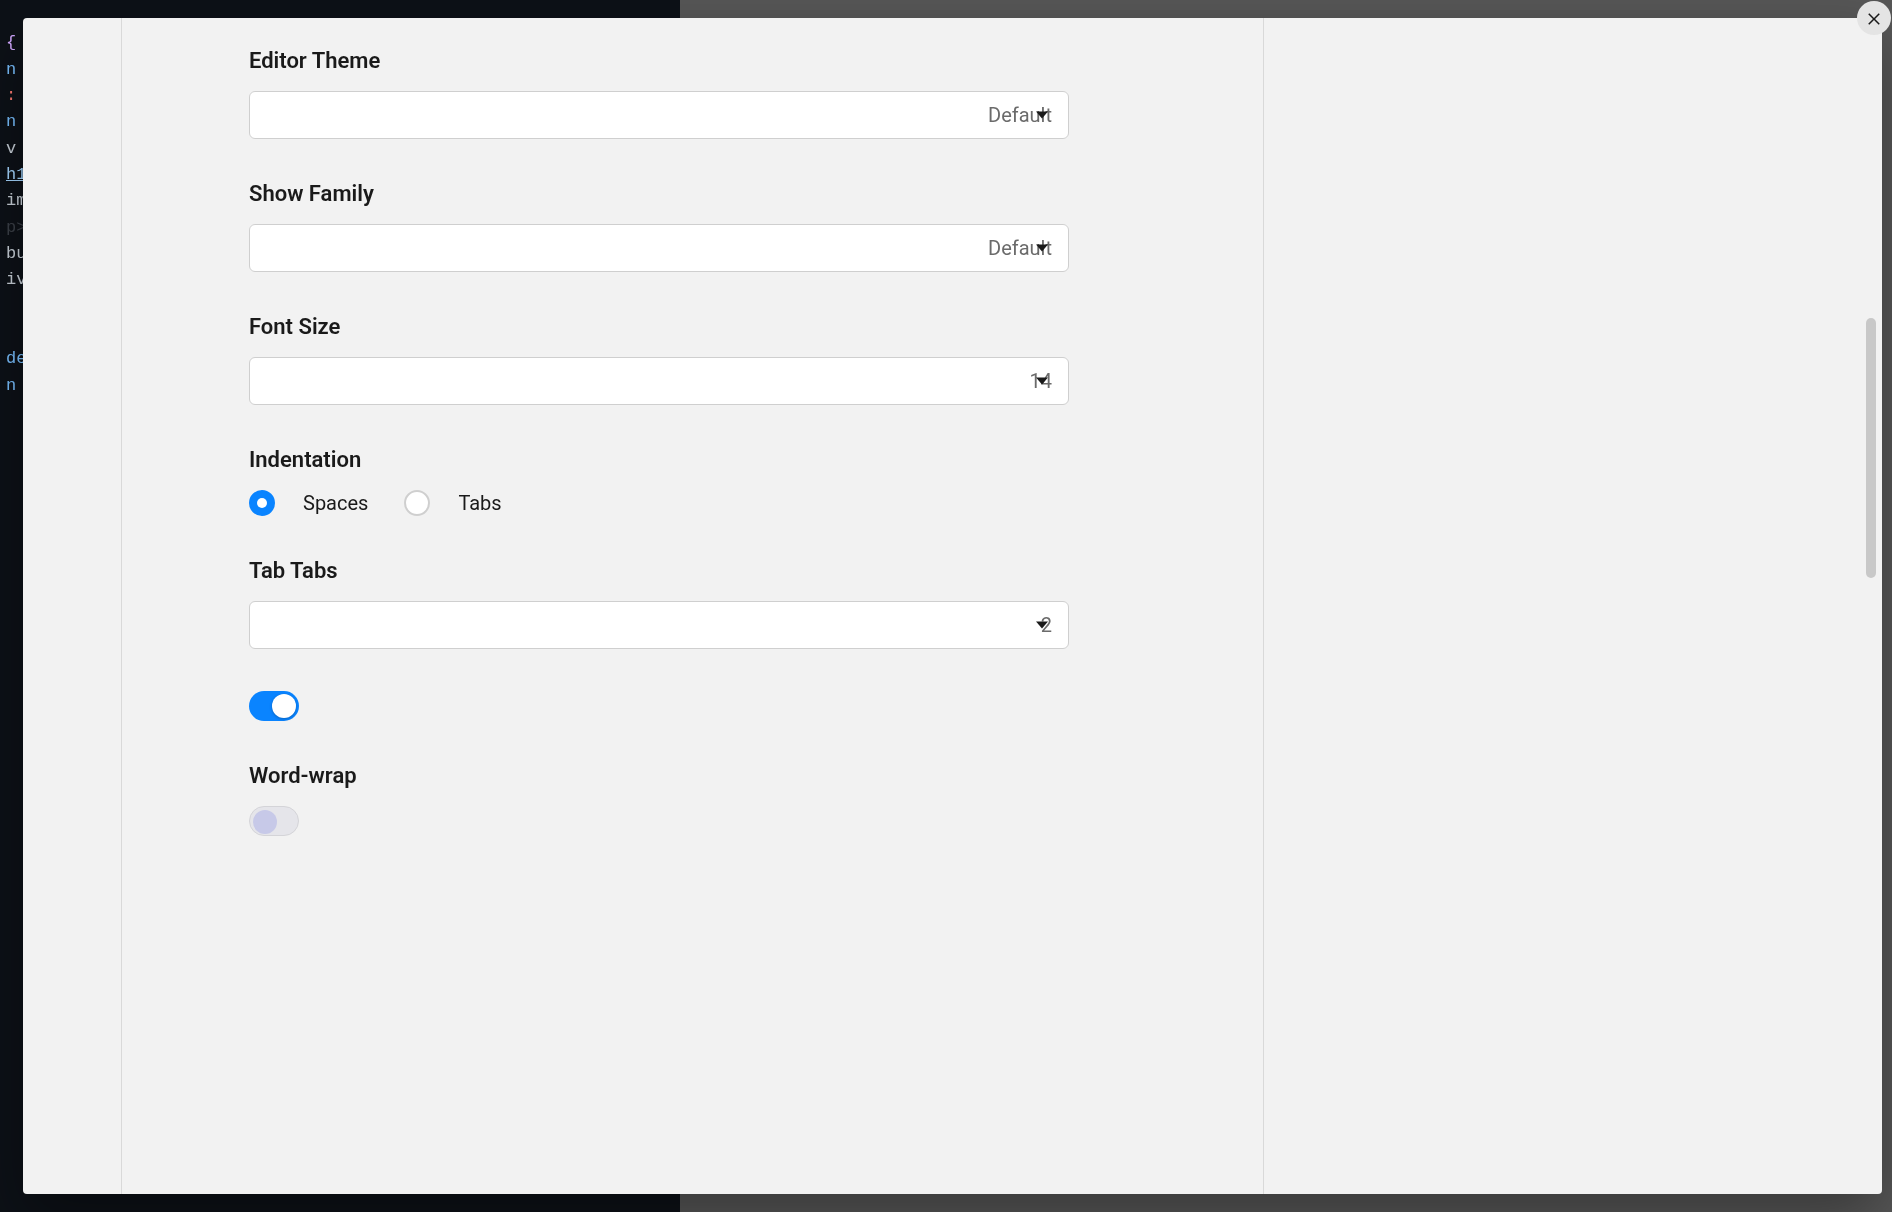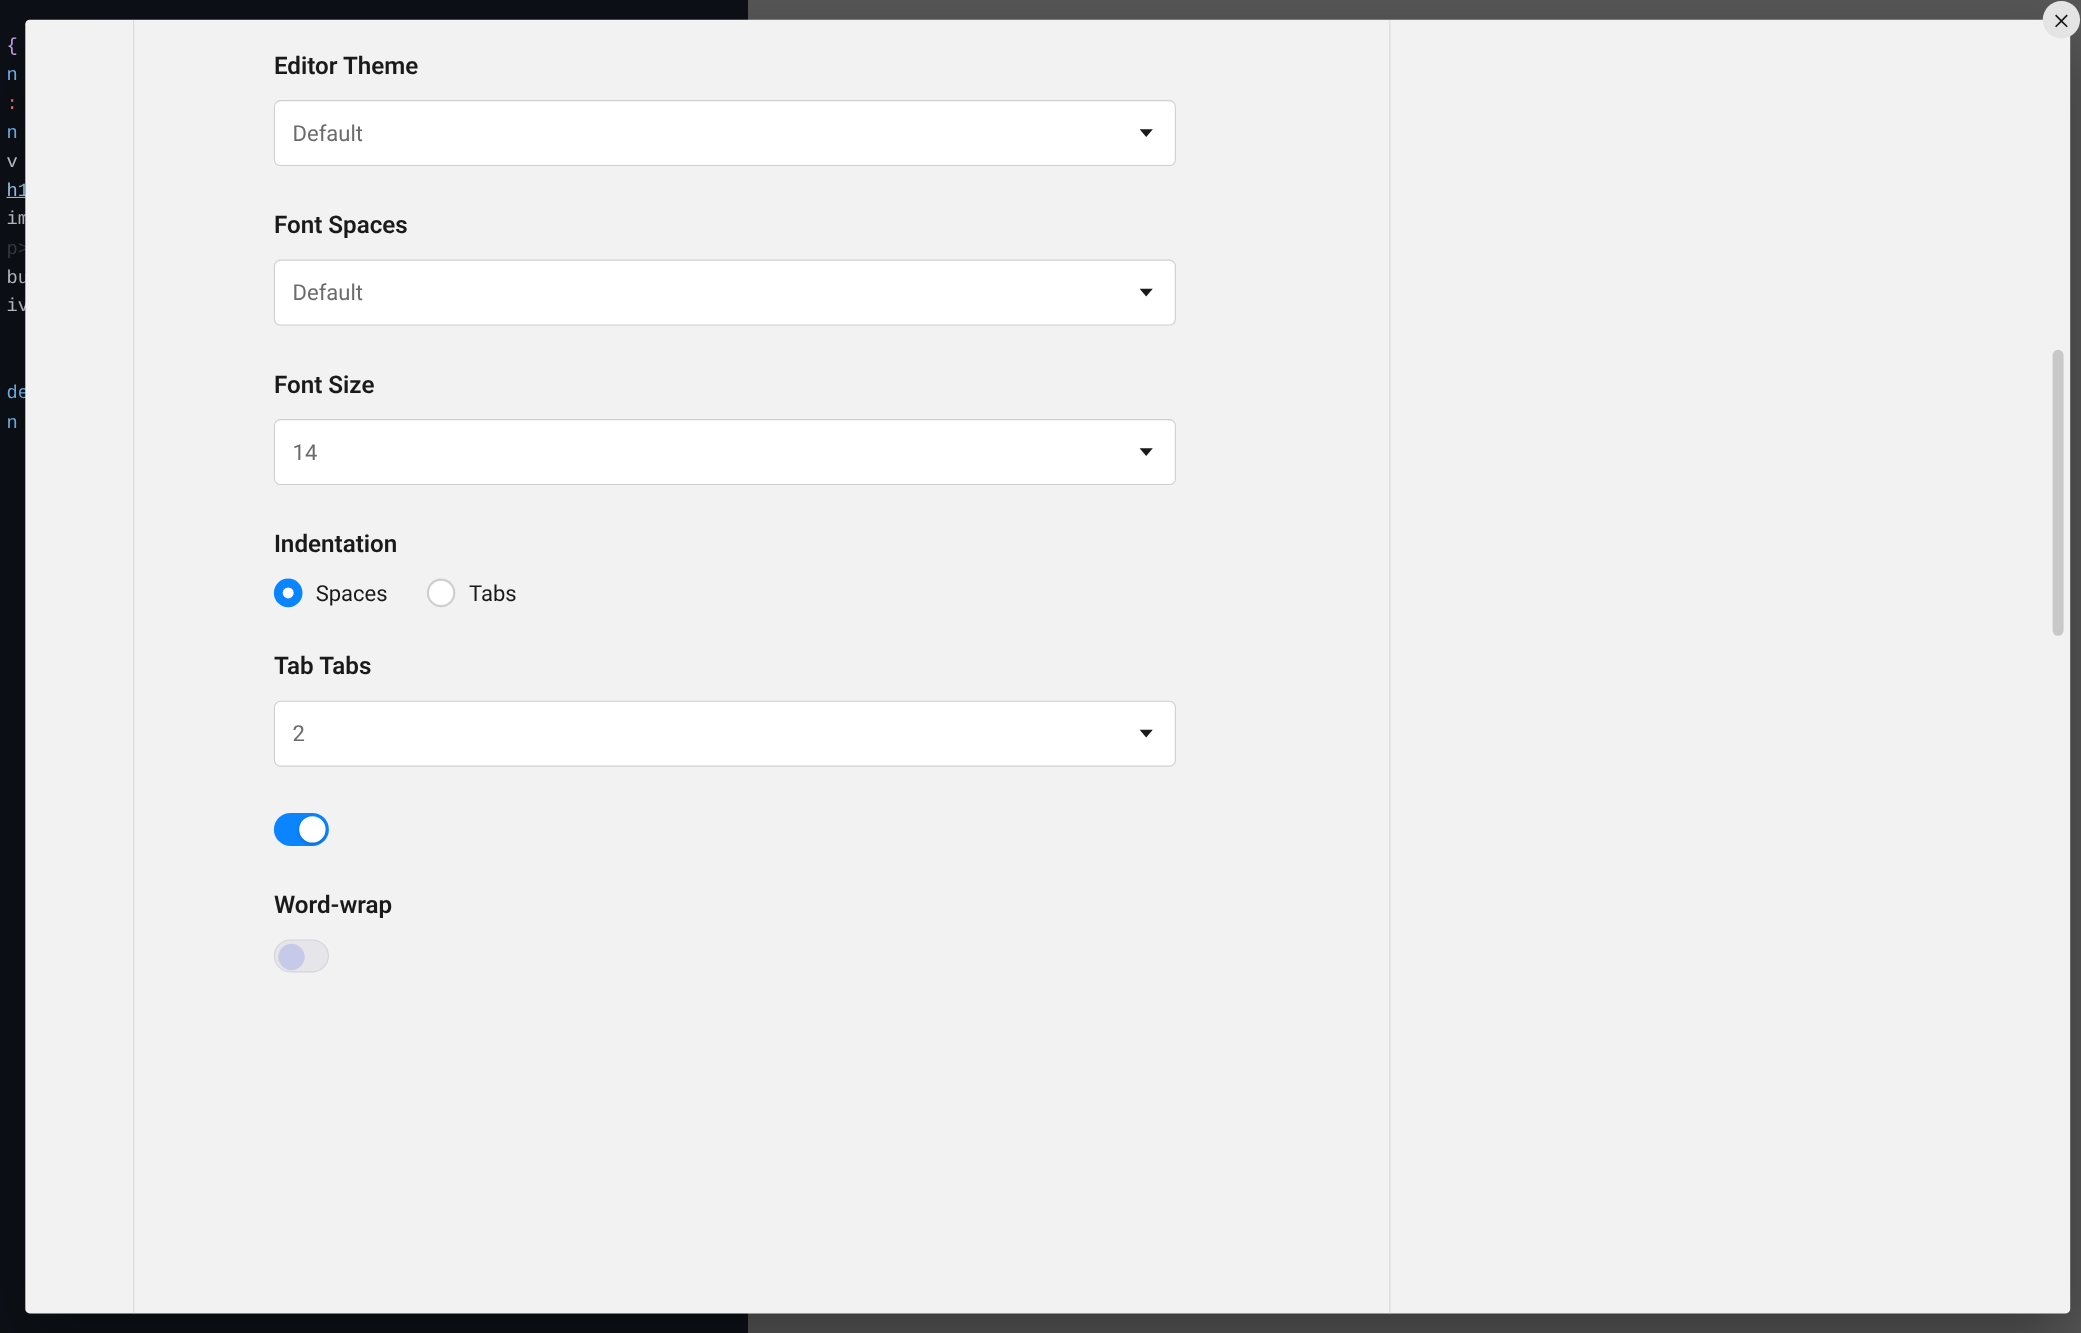--- a/index.html
+++ b/index.html
@@ -106,28 +106,29 @@
     font-size: 22px;
     font-weight: 600;
     color: #1a1a1a;
     margin-bottom: 18px;
   }
 
   
   .select {
     position: relative;
     width: 820px;
-    height: 60px;
+    height: 48px;
     background: #ffffff;
     border: 1px solid #cfcfcf;
     border-radius: 6px;
     display: flex;
     align-items: center;
     padding: 0 16px;
     cursor: pointer;
+    justify-content: flex-end;
   }
   .select-value {
     font-size: 20px;
     color: #6b6b6b;
   }
   .select-caret {
     position: absolute;
     right: 20px;
     top: 50%;
     transform: translateY(-50%);
@@ -140,21 +141,21 @@
   
   .radio-row {
     display: flex;
     align-items: center;
     gap: 36px;
     margin-top: 14px;
   }
   .radio-item {
     display: flex;
     align-items: center;
-    gap: 12px;
+    gap: 28px;
     cursor: pointer;
   }
   .radio {
     width: 26px; height: 26px;
     border-radius: 50%;
     border: 2px solid #cfcfcf;
     background: #fff;
     position: relative;
   }
   .radio.checked {
@@ -249,21 +250,21 @@
 
       <div class="field">
         <div class="field-label">Editor Theme</div>
         <div class="select">
           <span class="select-value">Default</span>
           <span class="select-caret"></span>
         </div>
       </div>
 
       <div class="field">
-        <div class="field-label">Font Spaces</div>
+        <div class="field-label">Show Family</div>
         <div class="select">
           <span class="select-value">Default</span>
           <span class="select-caret"></span>
         </div>
       </div>
 
       <div class="field">
         <div class="field-label">Font Size</div>
         <div class="select">
           <span class="select-value">14</span>

